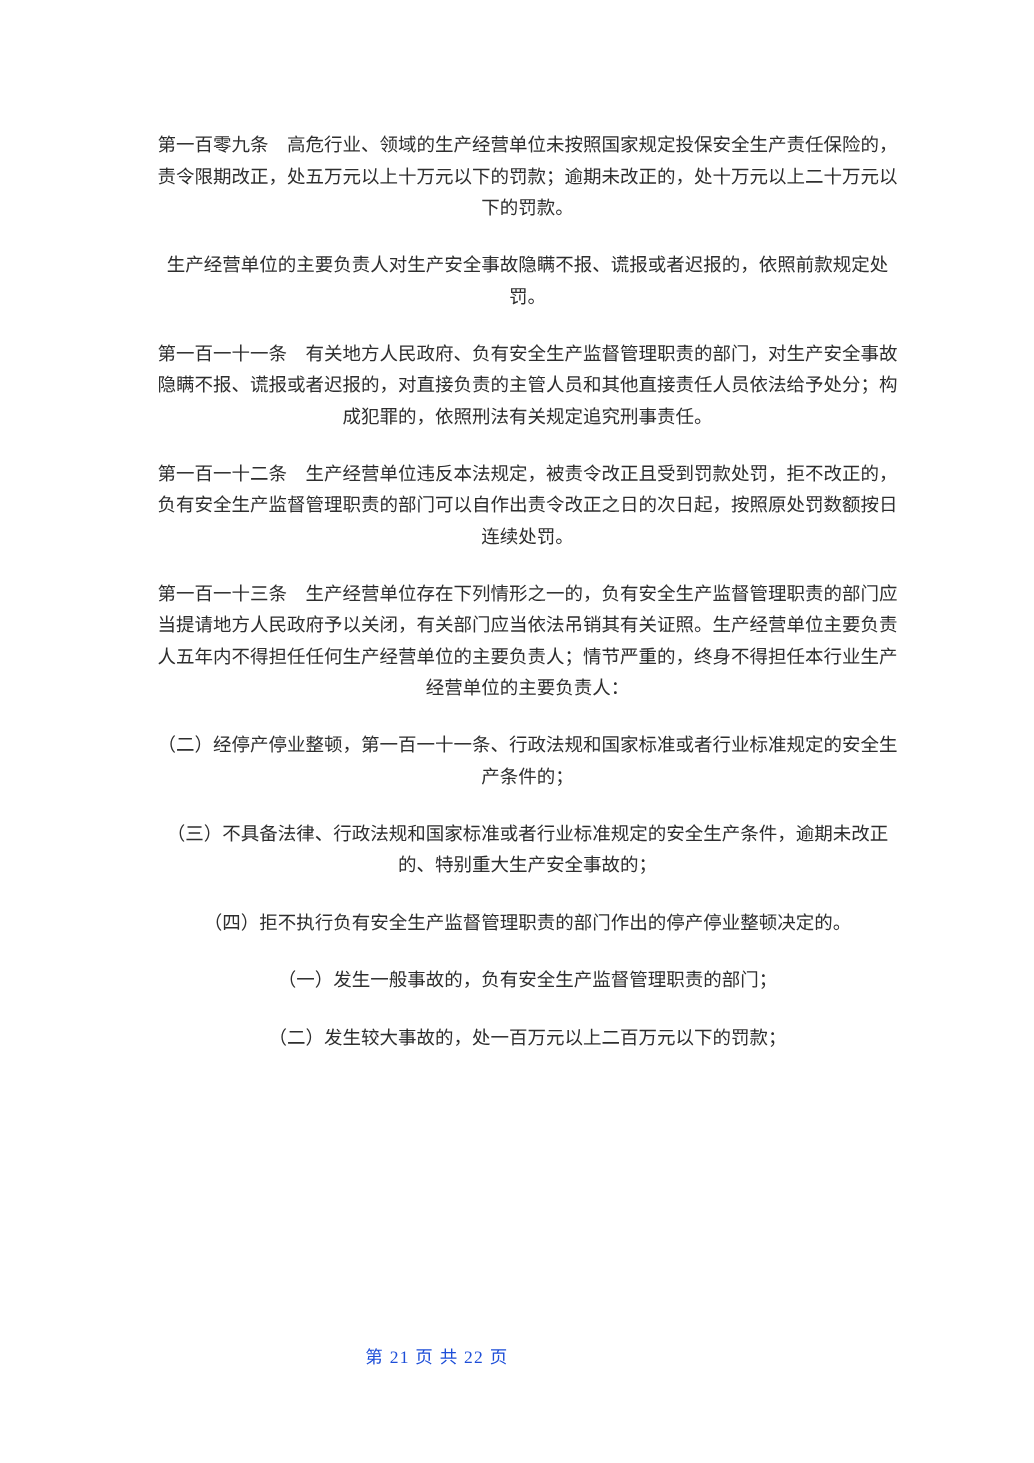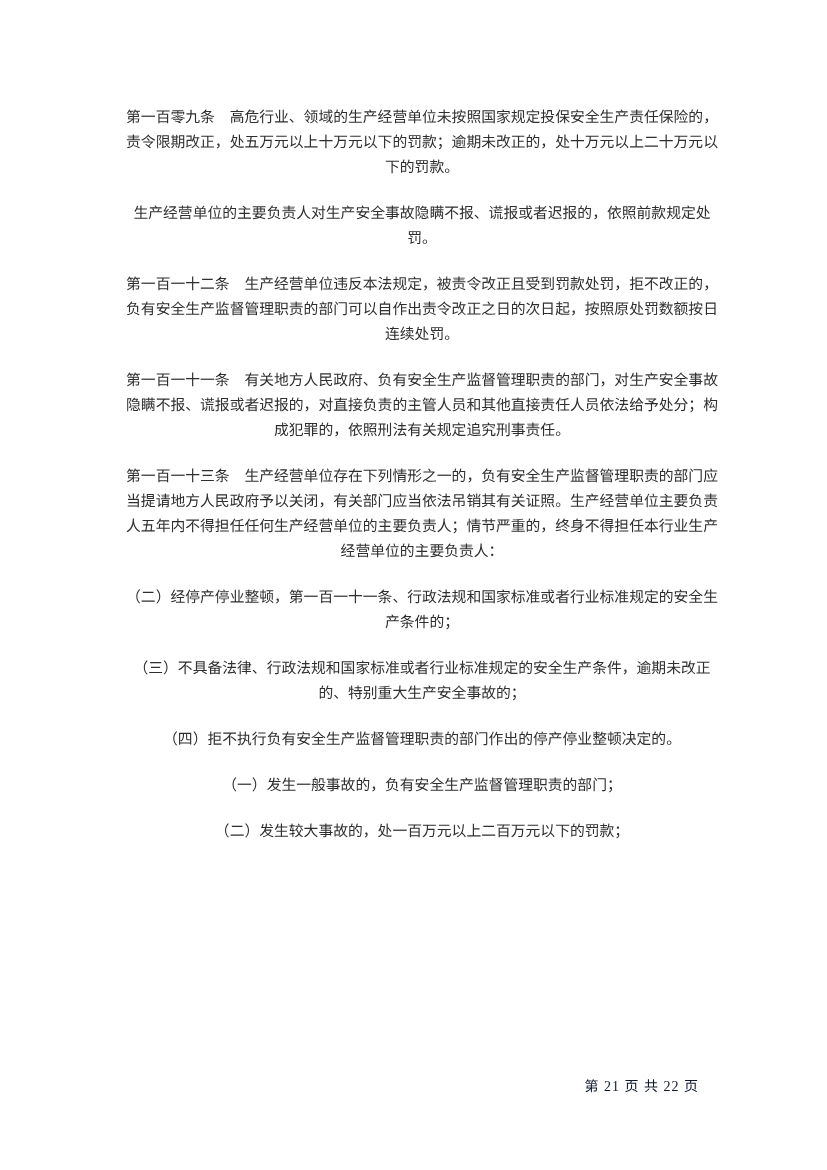--- a/index.html
+++ b/index.html
@@ -30,42 +30,42 @@
     text-align: center;
     letter-spacing: 0;
     word-break: break-all;
     font-weight: normal;
   }
   .doc-footer {
     position: absolute;
     left: 0;
     top: 1078px;
     width: 699px;
-    text-align: right;
+    text-align: center;
     font-size: 14px;
     line-height: 18px;
-    color: #0f172a;
+    color: #1d4ed8;
     letter-spacing: 1px;
   }
 </style>
 </head>
 <body>
 
 <div class="doc-page">
 
   <div class="doc-body">
 
       <p class="para">第一百零九条　高危行业、领域的生产经营单位未按照国家规定投保安全生产责任保险的，责令限期改正，处五万元以上十万元以下的罚款；逾期未改正的，处十万元以上二十万元以下的罚款。</p>
 
 
       <p class="para">生产经营单位的主要负责人对生产安全事故隐瞒不报、谎报或者迟报的，依照前款规定处罚。</p>
 
+      <p class="para">第一百一十一条　有关地方人民政府、负有安全生产监督管理职责的部门，对生产安全事故隐瞒不报、谎报或者迟报的，对直接负责的主管人员和其他直接责任人员依法给予处分；构成犯罪的，依照刑法有关规定追究刑事责任。</p>
+
       <p class="para">第一百一十二条　生产经营单位违反本法规定，被责令改正且受到罚款处罚，拒不改正的，负有安全生产监督管理职责的部门可以自作出责令改正之日的次日起，按照原处罚数额按日连续处罚。</p>
-
-      <p class="para">第一百一十一条　有关地方人民政府、负有安全生产监督管理职责的部门，对生产安全事故隐瞒不报、谎报或者迟报的，对直接负责的主管人员和其他直接责任人员依法给予处分；构成犯罪的，依照刑法有关规定追究刑事责任。</p>
 
       <p class="para">第一百一十三条　生产经营单位存在下列情形之一的，负有安全生产监督管理职责的部门应当提请地方人民政府予以关闭，有关部门应当依法吊销其有关证照。生产经营单位主要负责人五年内不得担任任何生产经营单位的主要负责人；情节严重的，终身不得担任本行业生产经营单位的主要负责人：</p>
 
 
       <p class="para">（二）经停产停业整顿，第一百一十一条、行政法规和国家标准或者行业标准规定的安全生产条件的；</p>
 
       <p class="para">（三）不具备法律、行政法规和国家标准或者行业标准规定的安全生产条件，逾期未改正的、特别重大生产安全事故的；</p>
 
       <p class="para">（四）拒不执行负有安全生产监督管理职责的部门作出的停产停业整顿决定的。</p>
 

